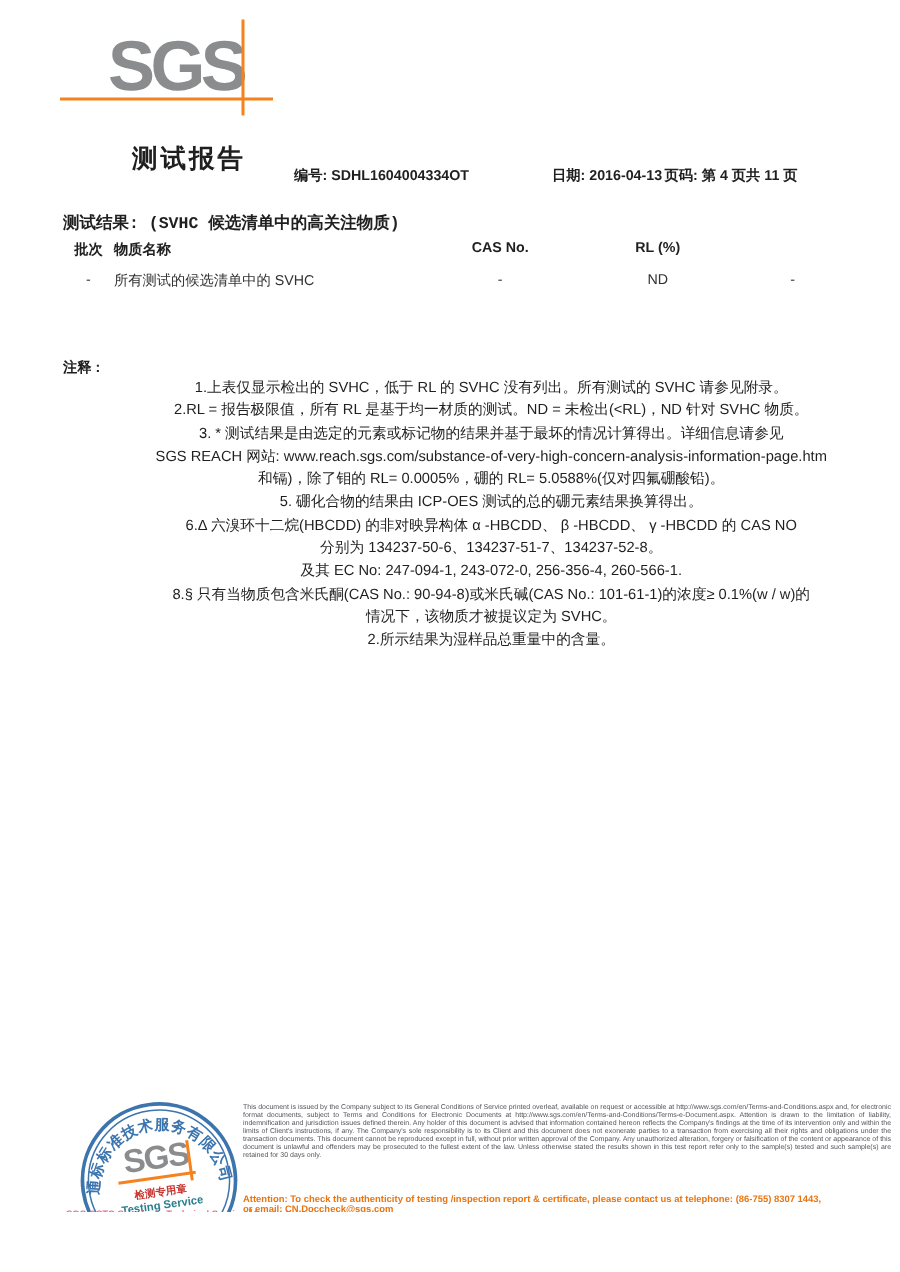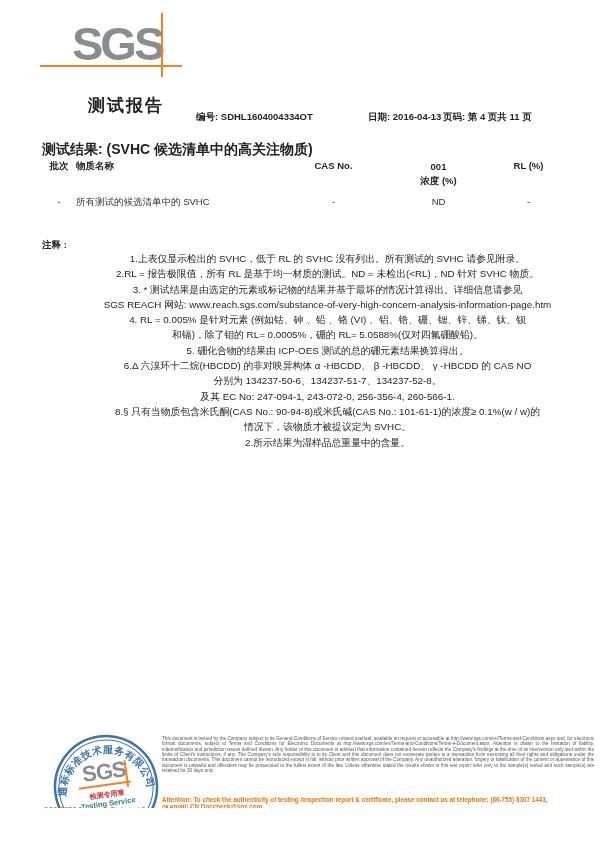--- a/index.html
+++ b/index.html
@@ -11,21 +11,21 @@
              font-weight:bold;color:#8a8c8e;letter-spacing:-3px;}
   .logo-hline{position:absolute;left:40px;top:65px;width:142px;height:2px;background:#f5821f;}
   .logo-vline{position:absolute;left:161px;top:13px;width:2px;height:64px;background:#f5821f;}
 
   
   .doc-title{position:absolute;left:88px;top:94px;font-size:17px;font-weight:bold;letter-spacing:2px;}
   .hdr-item{position:absolute;top:111px;font-size:9.5px;font-weight:bold;white-space:nowrap;}
   .hdr-no{left:196px;} .hdr-date{left:368px;} .hdr-page{left:443px;}
 
   
-  .section-title{position:absolute;left:42px;top:141px;font-size:14px;font-weight:bold;}
+  .section-title{position:absolute;left:42px;top:141px;font-size:11px;font-weight:bold;font-family:Liberation Mono, monospace;}
   .tbl{position:absolute;left:42px;top:160px;width:532px;font-size:9.5px;}
   .tbl-row{display:grid;grid-template-columns:34px 200px 115px 95px 85px;}
   .tbl-head{font-weight:bold;}
   .c{text-align:center;} .l{text-align:left;}
   .conc-stack div{text-align:center;line-height:14px;font-weight:bold;}
   .tbl-data{margin-top:8px;color:#333;}
 
   
   .notes-label{position:absolute;left:42px;top:239px;font-size:9.5px;font-weight:bold;}
   .notes-body{position:absolute;left:75px;top:251px;width:505px;font-size:9.8px;text-align:center;}
@@ -89,42 +89,37 @@
     <span>第 4 页共 11 页</span>
   </div>
 
   <div class="section-title">测试结果: (SVHC 候选清单中的高关注物质)</div>
 
   <div class="tbl">
     <div class="tbl-row tbl-head">
       <div class="c">批次</div>
       <div class="l">物质名称</div>
       <div class="c">CAS No.</div>
-      <div class="conc-stack">
-        <div>001</div>
-        <div>浓度 (%)</div>
-      </div>
       <div class="c">RL (%)</div>
     </div>
     <div class="tbl-row tbl-data">
       <div class="c">-</div>
       <div class="l">所有测试的候选清单中的 SVHC</div>
       <div class="c">-</div>
       <div class="c">ND</div>
       <div class="c">-</div>
     </div>
   </div>
 
   <div class="notes-label">注释 :</div>
   <div class="notes-body">
     <div class="nline">1.上表仅显示检出的 SVHC，低于 RL 的 SVHC 没有列出。所有测试的 SVHC 请参见附录。</div>
     <div class="nline">2.RL = 报告极限值，所有 RL 是基于均一材质的测试。ND = 未检出(&lt;RL)，ND 针对 SVHC 物质。</div>
     <div class="nline">3. * 测试结果是由选定的元素或标记物的结果并基于最坏的情况计算得出。详细信息请参见</div>
     <div class="nline">SGS REACH 网站: www.reach.sgs.com/substance-of-very-high-concern-analysis-information-page.htm</div>
-    <div class="nline">4. RL = 0.005% 是针对元素 (例如钴、砷 、铅 、铬 (VI) 、铝、锆、硼、锶、锌、锑、钛、钡</div>
     <div class="nline">和镉)，除了钼的 RL= 0.0005%，硼的 RL= 5.0588%(仅对四氟硼酸铅)。</div>
     <div class="nline">5. 硼化合物的结果由 ICP-OES 测试的总的硼元素结果换算得出。</div>
     <div class="nline">6.Δ 六溴环十二烷(HBCDD) 的非对映异构体 α -HBCDD、 β -HBCDD、 γ -HBCDD 的 CAS NO</div>
     <div class="nline">分别为 134237-50-6、134237-51-7、134237-52-8。</div>
     <div class="nline">及其 EC No: 247-094-1, 243-072-0, 256-356-4, 260-566-1.</div>
     <div class="nline">8.§ 只有当物质包含米氏酮(CAS No.: 90-94-8)或米氏碱(CAS No.: 101-61-1)的浓度≥ 0.1%(w / w)的</div>
     <div class="nline">情况下，该物质才被提议定为 SVHC。</div>
     <div class="nline">2.所示结果为湿样品总重量中的含量。</div>
   </div>
 

